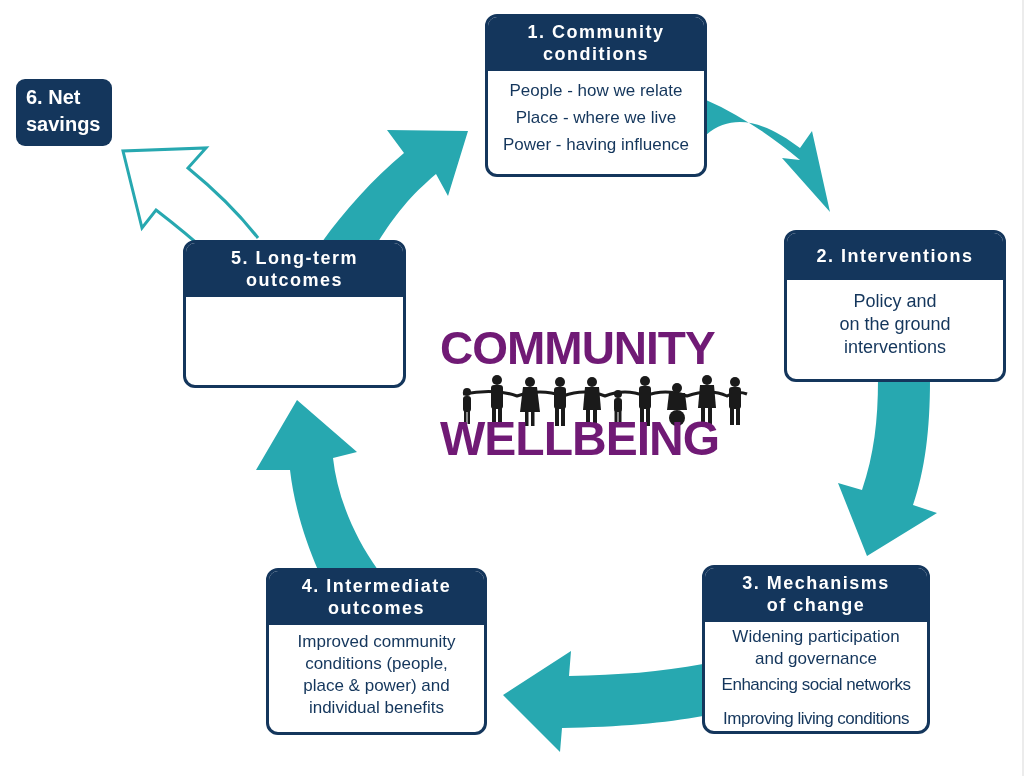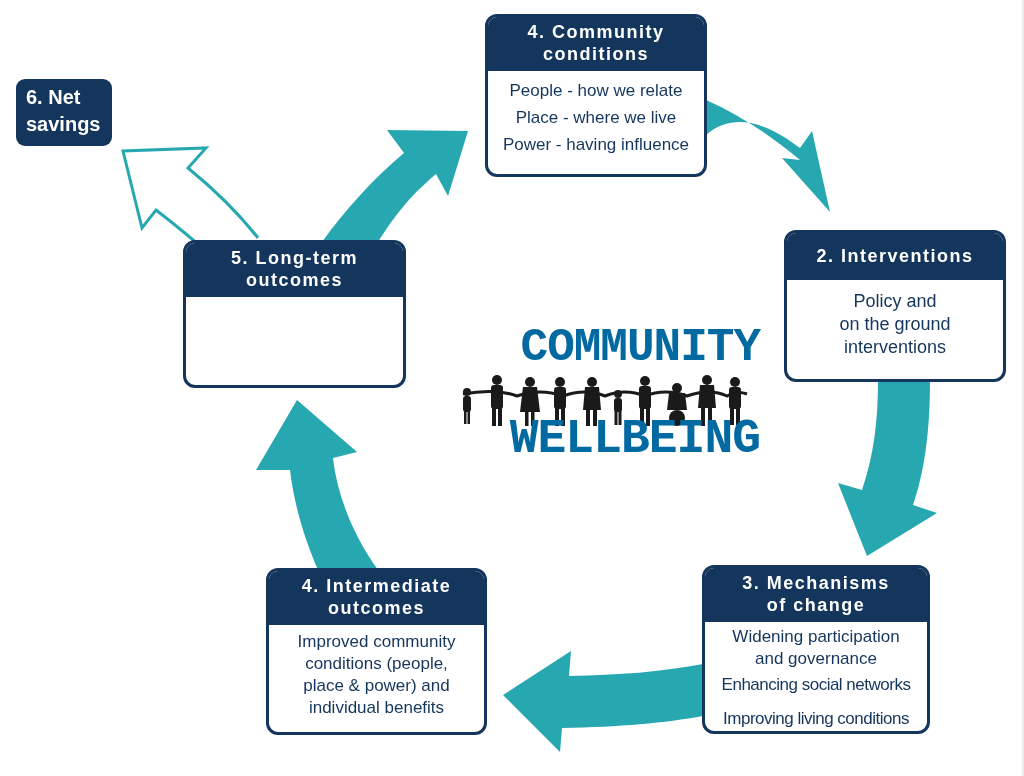--- a/index.html
+++ b/index.html
@@ -25,22 +25,22 @@
   .box .body .line + .line { margin-top: 4px; }
   .box .body.tight .line + .line { margin-top: 0; }
   .dark-box {
     position: absolute; box-sizing: border-box;
     background: #14365c; color: #ffffff; border-radius: 9px;
     font-weight: bold; font-size: 20px; line-height: 27px; padding: 5px 10px;
   }
   .lt-line { display: flex; align-items: center; justify-content: flex-start; gap: 4px; text-align: left; }
   .up-arrow { width: 12px; height: 22px; display: inline-block; }
   .title-text {
-    position: absolute; left: 440px; width: 320px; text-align: right;
-    color: #0369a1; font-weight: bold; font-family: Liberation Mono, monospace;
+    position: absolute; left: 440px; width: 320px; text-align: left;
+    color: #701a75; font-weight: bold; font-family: Liberation Sans, sans-serif;
   }
   .people { position: absolute; left: 455px; top: 374px; }
 </style>
 </head>
 <body>
 
 <div class="edge-line"></div>
 
 <svg class="arrows" width="1024" height="776">
 
@@ -52,21 +52,21 @@
 
   <path fill="#27a8b0" d="M378,570 L318,570 C305,540 294,505 290,470 L256,470 L297,400 L357,452 L333,458 C337,495 353,535 378,570 Z"></path>
 
   <path fill="#27a8b0" d="M322,242 L378,242 C395,215 410,196 436,174 L448,196 L468,131 L387,130 L404,153 C372,180 345,210 322,242 Z"></path>
 
   <path fill="#ffffff" stroke="#27a8b0" stroke-width="3" d="M258,238 C240,215 215,190 188,168 L206,148 L123,151 L142,228 L156,210 C182,230 205,250 218,262"></path>
 </svg>
 
 <div class="box" style="left:485px; top:14px; width:222px; height:163px;">
   <div class="head">
-    <div>4. Community</div>
+    <div>1. Community</div>
     <div>conditions</div>
   </div>
   <div class="body" style="padding-top:8px;">
     <span class="line">People - how we relate</span>
     <span class="line">Place - where we live</span>
     <span class="line">Power - having influence</span>
   </div>
 </div>
 
 <div class="box" style="left:784px; top:230px; width:222px; height:152px;">

